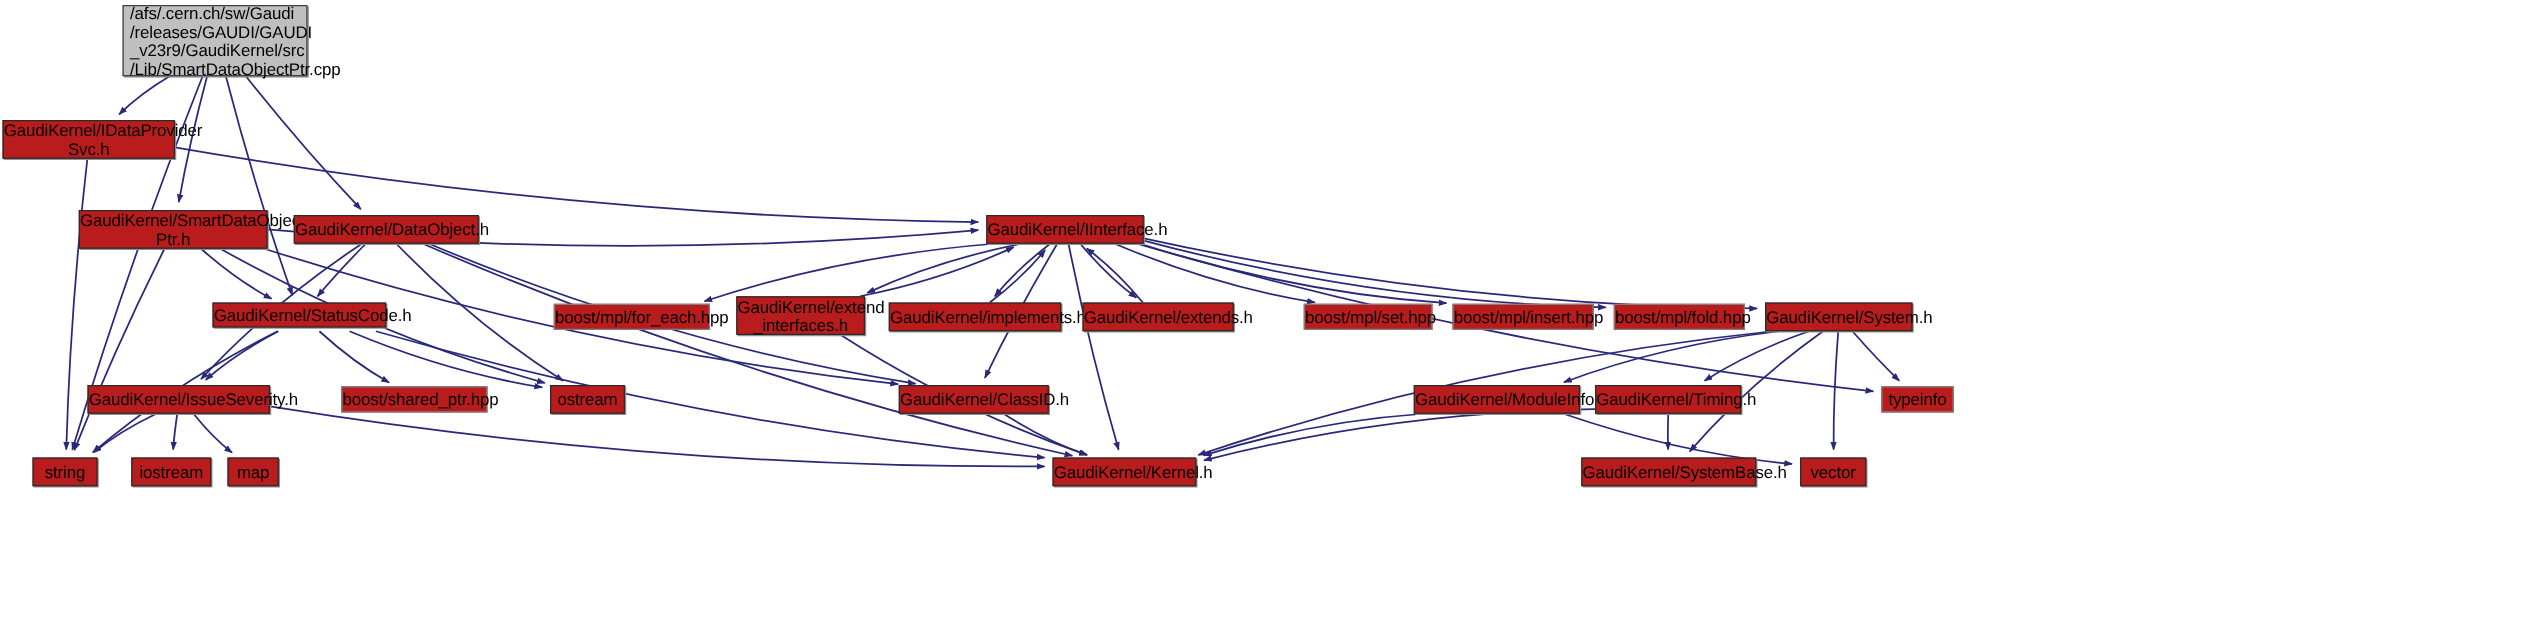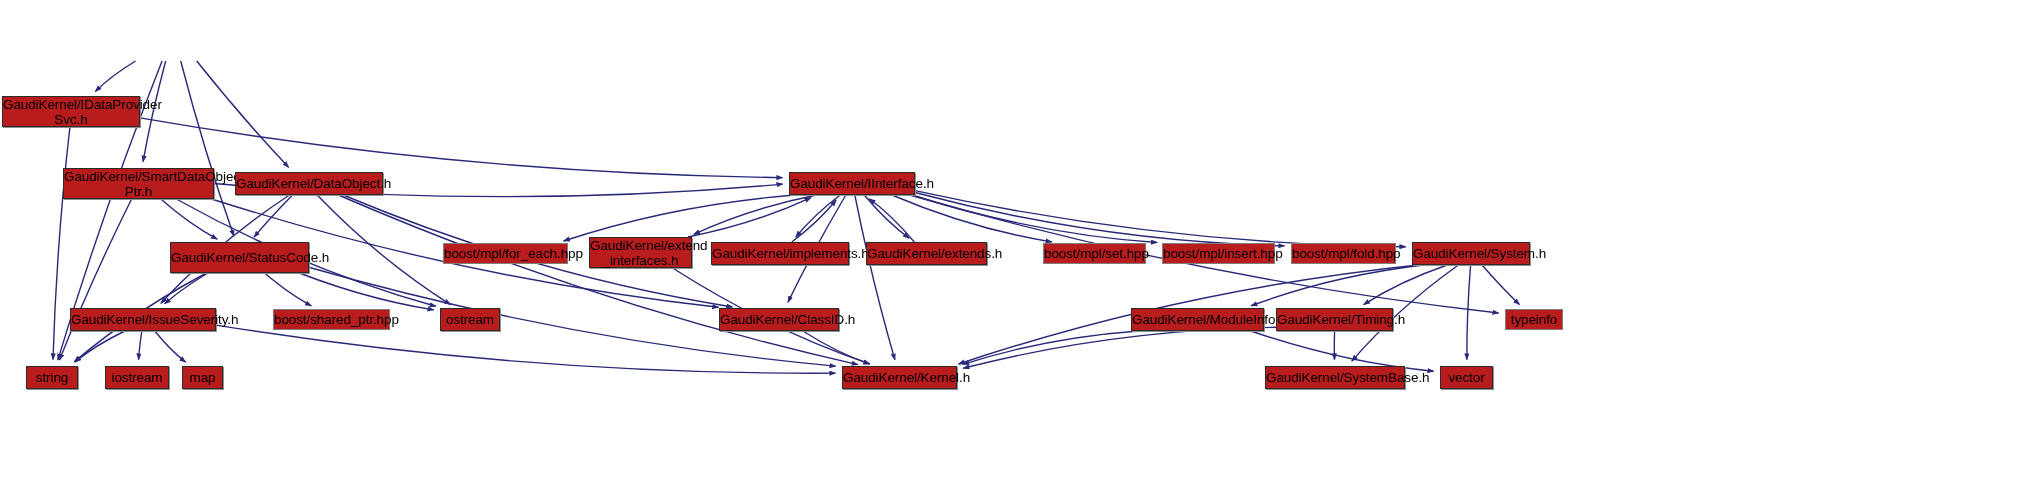--- a/index.html
+++ b/index.html
@@ -115,27 +115,31 @@
       <path d="M1417.9979838709678,265 Q1179.7369816160203,290.09120962544847 958.5722752390551,363.97220456229337" fill="none" stroke="#29297a" stroke-width="1.4" marker-end="url(#arrowhead)"></path>
       <path d="M1481.9772727272727,265 Q1502.0532727272728,287.882 1519.3678536945165,304.5600387185849" fill="none" stroke="#29297a" stroke-width="1.4" marker-end="url(#arrowhead)"></path>
       <path d="M1470.5826612903227,265 Q1466.629,315.42302822580643 1466.8808529793234,359.6001040015106" fill="none" stroke="#29297a" stroke-width="1.4" marker-end="url(#arrowhead)"></path>
       <path d="M1458.3870967741937,265 Q1396.94,308.85354838709674 1351.794775802252,361.155214993999" fill="none" stroke="#29297a" stroke-width="1.4" marker-end="url(#arrowhead)"></path>
       <path d="M1138.4137931034484,331 Q1045.5883730617913,337.76953482990046 963.0916922331916,364.3462555366401" fill="none" stroke="#29297a" stroke-width="1.4" marker-end="url(#arrowhead)"></path>
       <path d="M1250.8362068965516,331 Q1342.9709287270862,362.74295026278685 1433.6276173136037,371.19232709437557" fill="none" stroke="#29297a" stroke-width="1.4" marker-end="url(#arrowhead)"></path>
       <path d="M1276,327.3 Q1113.948,329.4266666666667 963.1978915114356,368.23767020708294" fill="none" stroke="#29297a" stroke-width="1.4" marker-end="url(#arrowhead)"></path>
       <path d="M1334.5991379310344,331 Q1334.015,348.50633620689655 1334.5771870482974,359.6081900465521" fill="none" stroke="#29297a" stroke-width="1.4" marker-end="url(#arrowhead)"></path>
       <path d="M802.8922413793103,331 Q837.15,352.86293103448276 869.5513676711648,363.9311528170225" fill="none" stroke="#29297a" stroke-width="1.4" marker-end="url(#arrowhead)"></path>
     </svg>
+<div class="node current" style="left: 98px; top: 4px; width: 148px; height: 57px;"><span>/afs/.cern.ch/sw/Gaudi
+/releases/GAUDI/GAUDI
+_v23r9/GaudiKernel/src
+/Lib/SmartDataObjectPtr.cpp</span></div>
     <div class="node thick" style="left: 2px; top: 96px; width: 138px; height: 31px;"><span>GaudiKernel/IDataProvider
 Svc.h</span></div>
     <div class="node thick" style="left: 63px; top: 168px; width: 151px; height: 31px;"><span>GaudiKernel/SmartDataObject
 Ptr.h</span></div>
     <div class="node thick" style="left: 235px; top: 172px; width: 148px; height: 23px;"><span>GaudiKernel/DataObject.h</span></div>
     <div class="node thick" style="left: 789px; top: 172px; width: 126px; height: 23px;"><span>GaudiKernel/IInterface.h</span></div>
-    <div class="node thick" style="left: 170px; top: 242px; width: 139px; height: 31px;"><span>GaudiKernel/StatusCode.h</span></div>
+    <div class="node thick" style="left: 170px; top: 242px; width: 139px; height: 20px;"><span>GaudiKernel/StatusCode.h</span></div>
     <div class="node " style="left: 443px; top: 243px; width: 125px; height: 21px;"><span>boost/mpl/for_each.hpp</span></div>
     <div class="node thick" style="left: 589px; top: 237px; width: 103px; height: 31px;"><span>GaudiKernel/extend
 _interfaces.h</span></div>
     <div class="node thick" style="left: 711px; top: 242px; width: 138px; height: 23px;"><span>GaudiKernel/implements.h</span></div>
     <div class="node thick" style="left: 866px; top: 242px; width: 121px; height: 23px;"><span>GaudiKernel/extends.h</span></div>
     <div class="node " style="left: 1043px; top: 243px; width: 103px; height: 21px;"><span>boost/mpl/set.hpp</span></div>
     <div class="node " style="left: 1162px; top: 243px; width: 113px; height: 21px;"><span>boost/mpl/insert.hpp</span></div>
     <div class="node " style="left: 1291px; top: 243px; width: 105px; height: 21px;"><span>boost/mpl/fold.hpp</span></div>
     <div class="node thick" style="left: 1412px; top: 242px; width: 118px; height: 23px;"><span>GaudiKernel/System.h</span></div>
     <div class="node thick" style="left: 70px; top: 308px; width: 146px; height: 23px;"><span>GaudiKernel/IssueSeverity.h</span></div>

